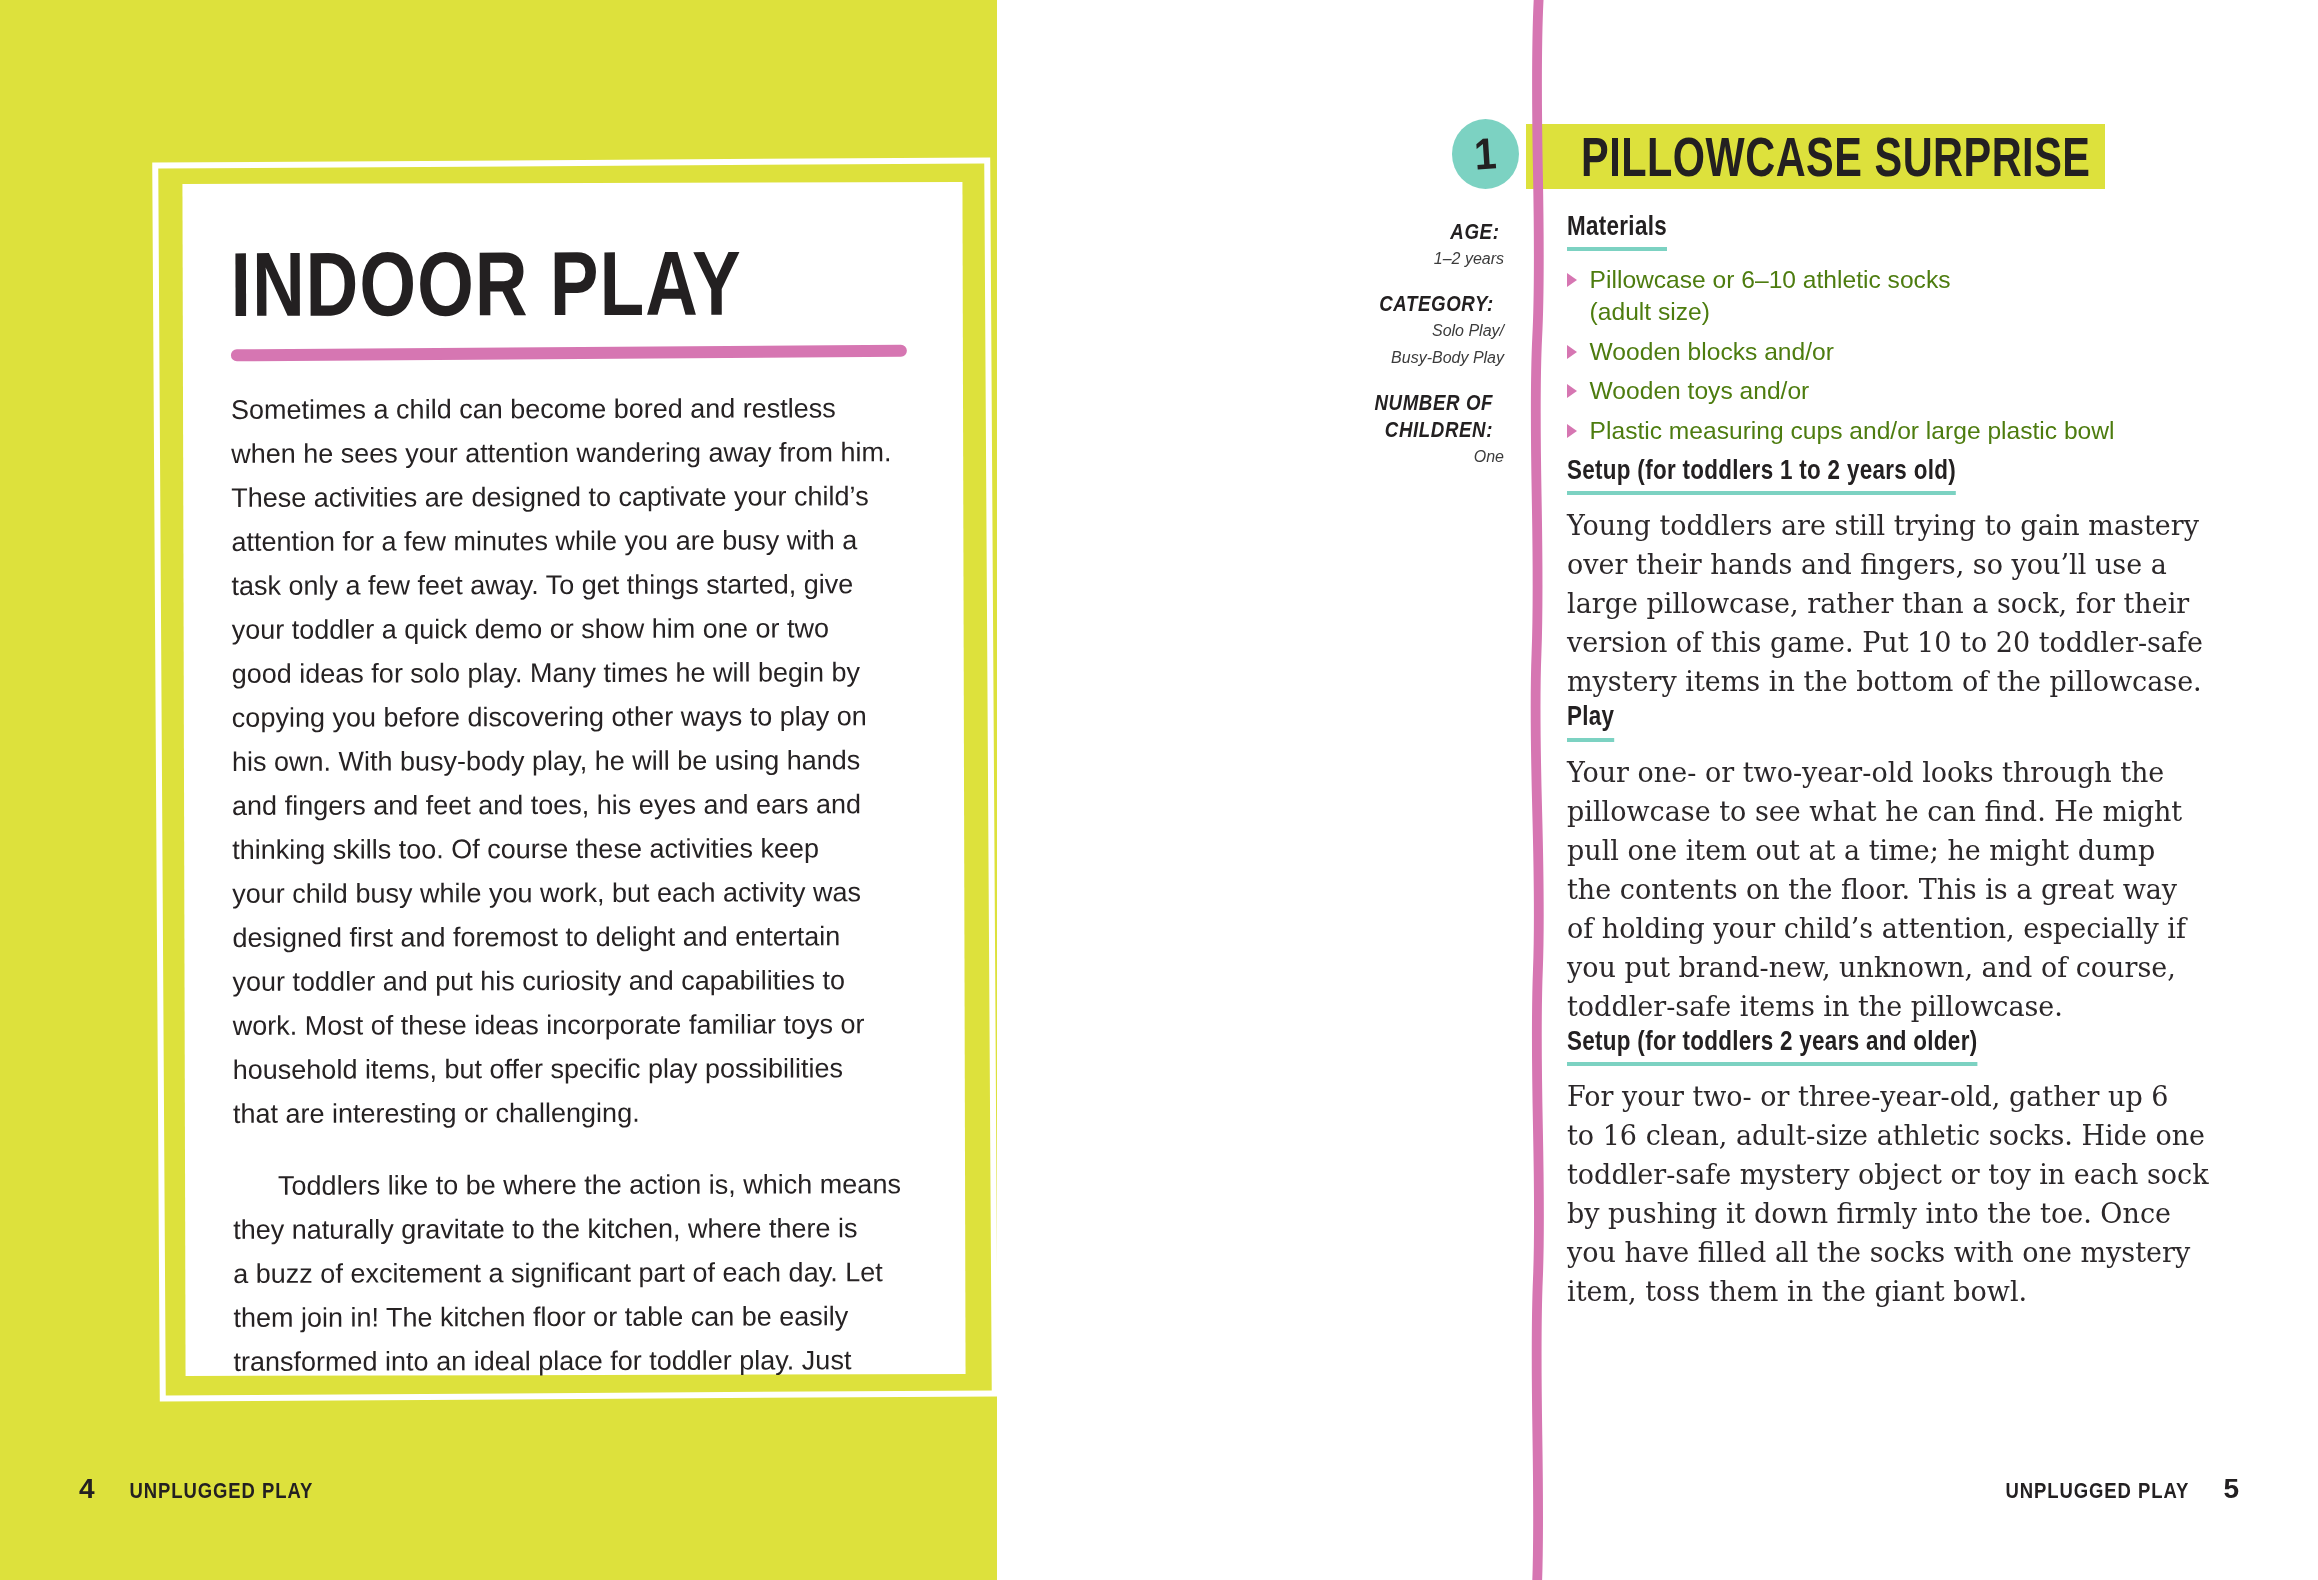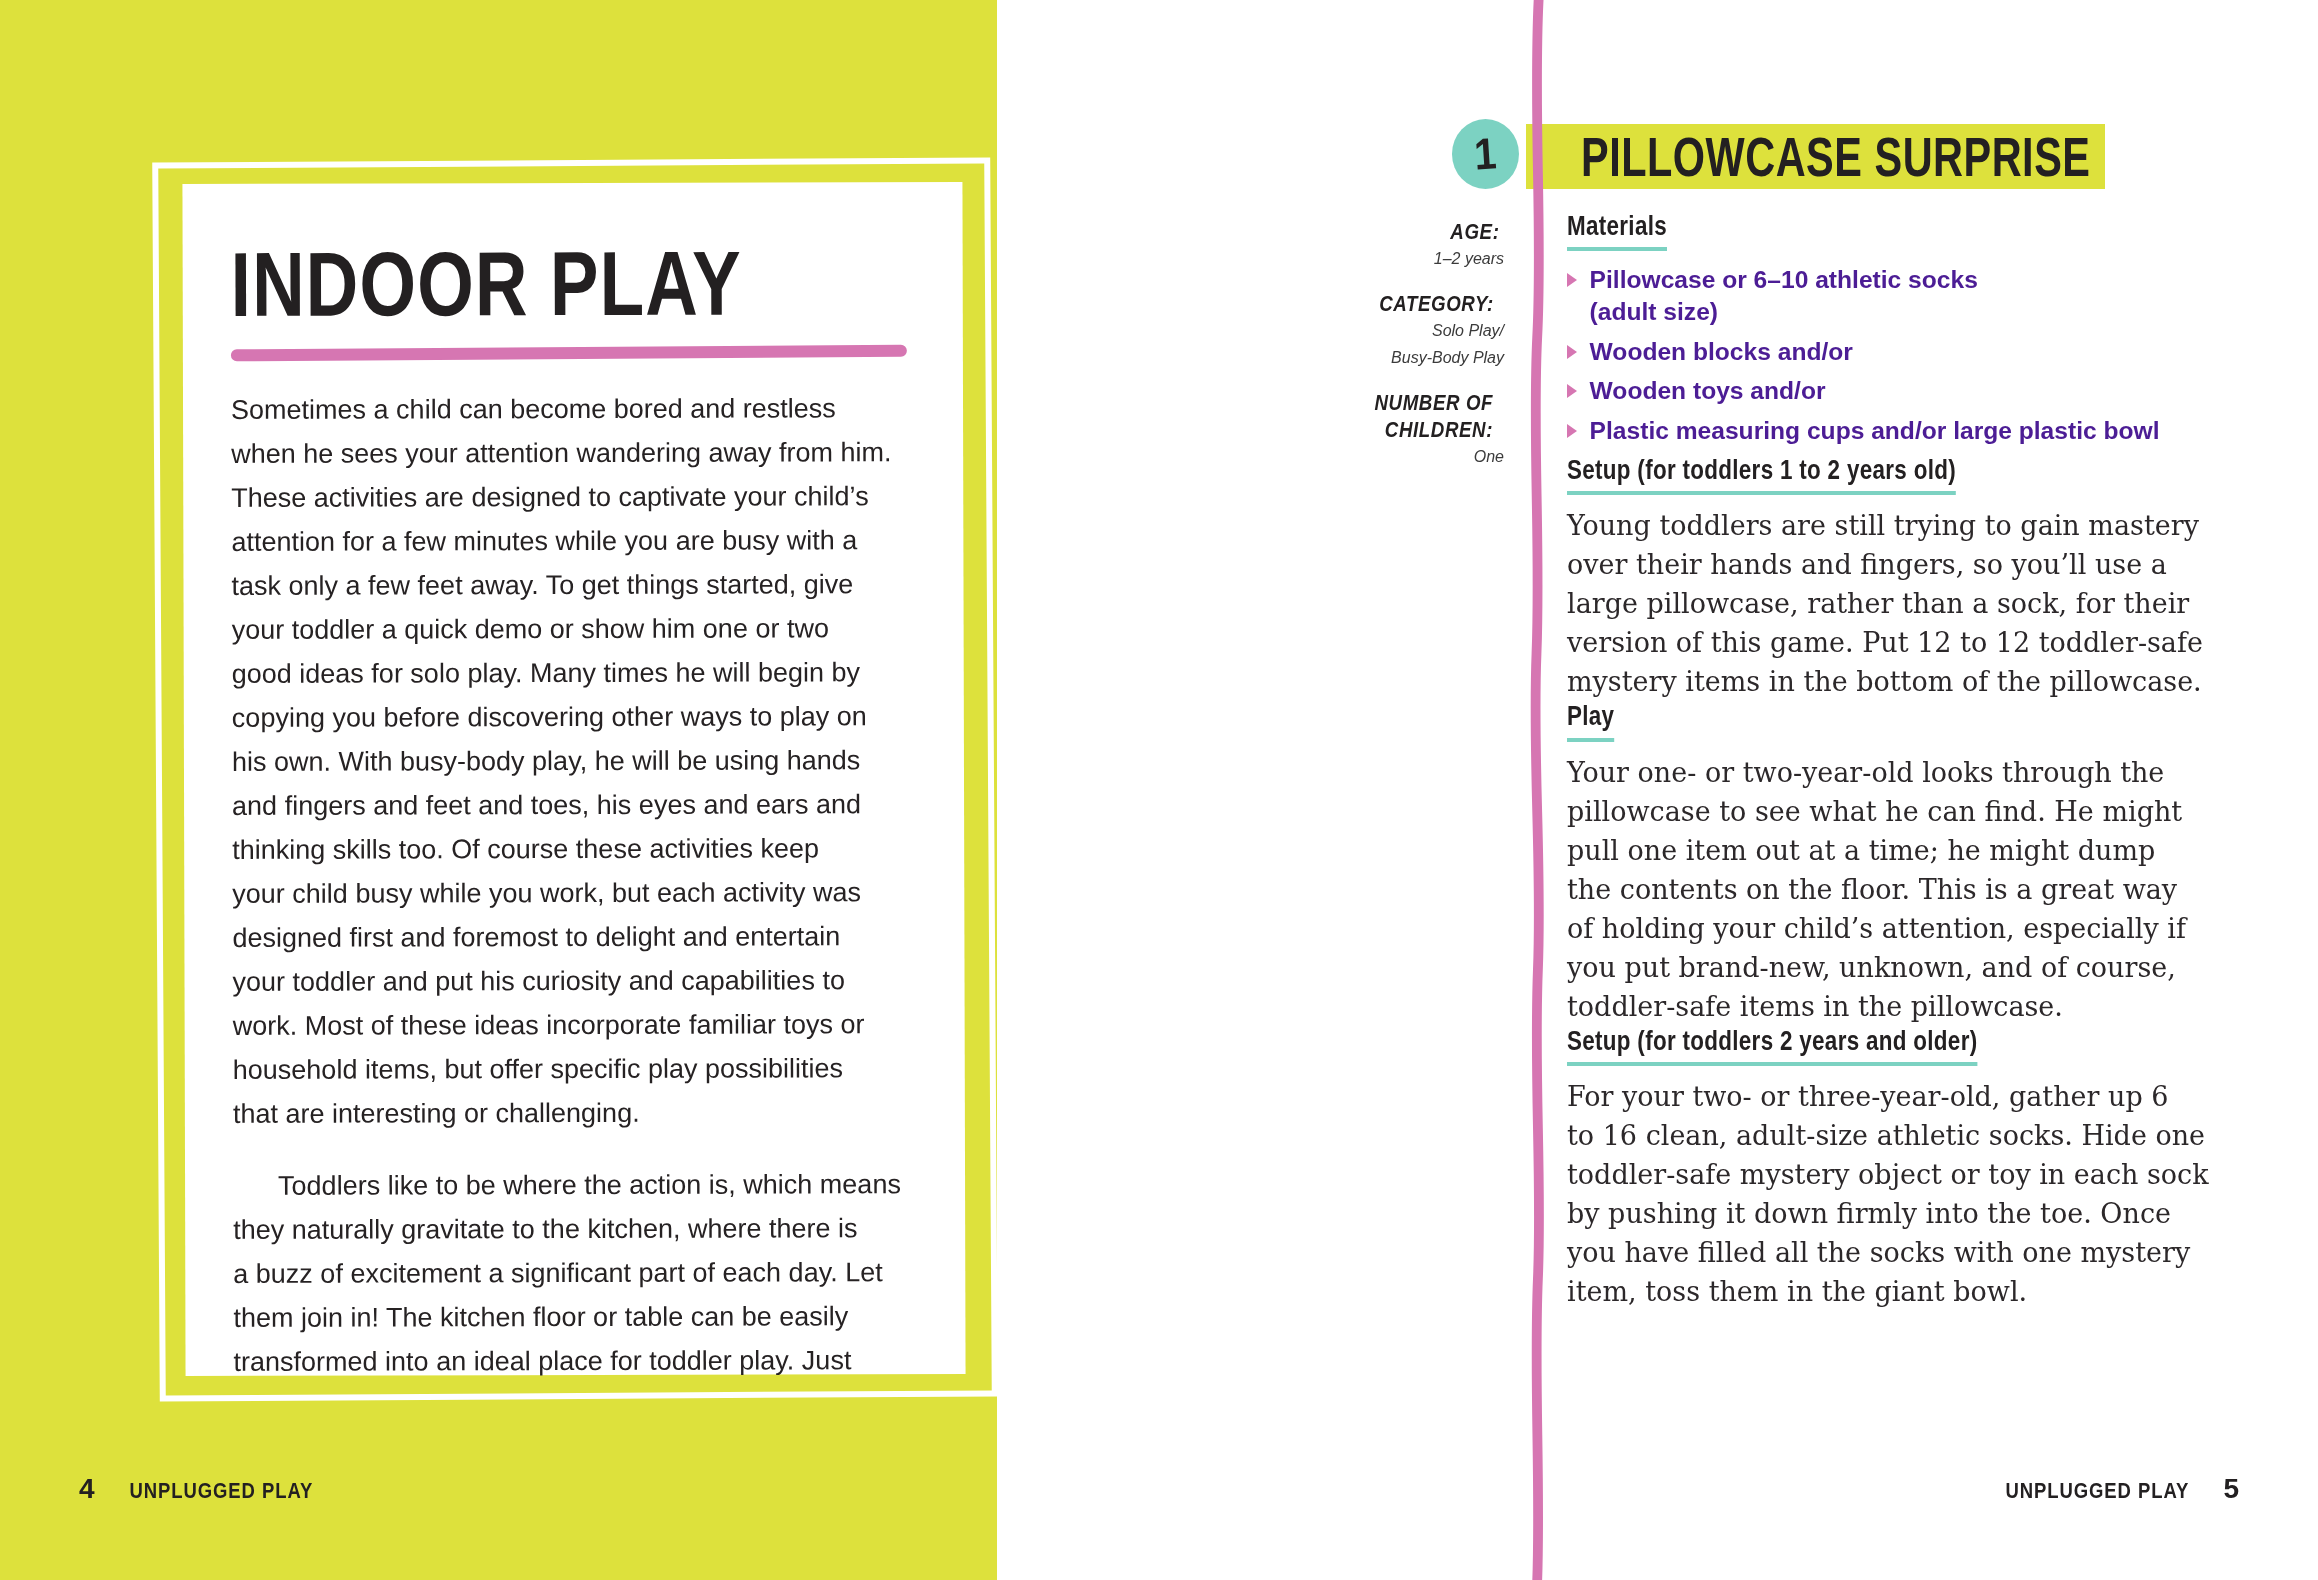--- a/index.html
+++ b/index.html
@@ -43,21 +43,21 @@
   .side-group{margin-bottom:18px;}
   .side-label{font-weight:bold;font-size:22px;line-height:27px;letter-spacing:0.7px;color:var(--ink);
               transform:scaleX(0.85);transform-origin:right baseline;display:inline-block;white-space:pre-line;}
   .side-value{font-size:16px;line-height:27px;color:#3b3b3b;white-space:pre-line;}
 
   .main-col{left:1567px;top:211px;width:675px;z-index:5;}
   .sec-heading{display:inline-block;font-weight:bold;font-size:28px;line-height:1.1;letter-spacing:0.4px;color:var(--ink);
                border-bottom:4.9px solid var(--teal);padding-bottom:5.6px;
                transform:scaleX(0.80);transform-origin:left bottom;white-space:pre;}
   .mat-list{margin-top:12.6px;}
-  .mat-item{display:flex;gap:12.6px;margin-bottom:7.7px;font-size:24.6px;line-height:32px;color:#4c1d95;font-weight:bold;}
+  .mat-item{display:flex;gap:12.6px;margin-bottom:7.7px;font-size:24.6px;line-height:32px;color:#4d7c0f;}
   .tri{width:0;height:0;border-left:10.5px solid var(--pink);border-top:7px solid transparent;
        border-bottom:7px solid transparent;margin-top:9px;flex:none;}
   .mat-text{white-space:pre;}
   .section{}
   .serif-copy{margin-top:11.2px;font-family:"DejaVu Serif",serif;font-size:27px;line-height:39px;color:#2c282a;white-space:pre;}
   .footer-right{left:1567px;top:1473px;width:672px;justify-content:flex-end;}
 </style>
 </head>
 <body>
 
@@ -150,21 +150,21 @@
         <span class="mat-text">Plastic measuring cups and/or large plastic bowl</span>
       </div>
       </div>
   </div>
 
   <div class="section">
     <span class="sec-heading">Setup (for toddlers 1 to 2 years old)</span>
     <div class="serif-copy">Young toddlers are still trying to gain mastery
 over their hands and fingers, so you’ll use a
 large pillowcase, rather than a sock, for their
-version of this game. Put 12 to 12 toddler-safe
+version of this game. Put 10 to 20 toddler-safe
 mystery items in the bottom of the pillowcase.</div>
   </div>
 
   <div class="section">
     <span class="sec-heading">Play</span>
     <div class="serif-copy">Your one- or two-year-old looks through the
 pillowcase to see what he can find. He might
 pull one item out at a time; he might dump
 the contents on the floor. This is a great way
 of holding your child’s attention, especially if

